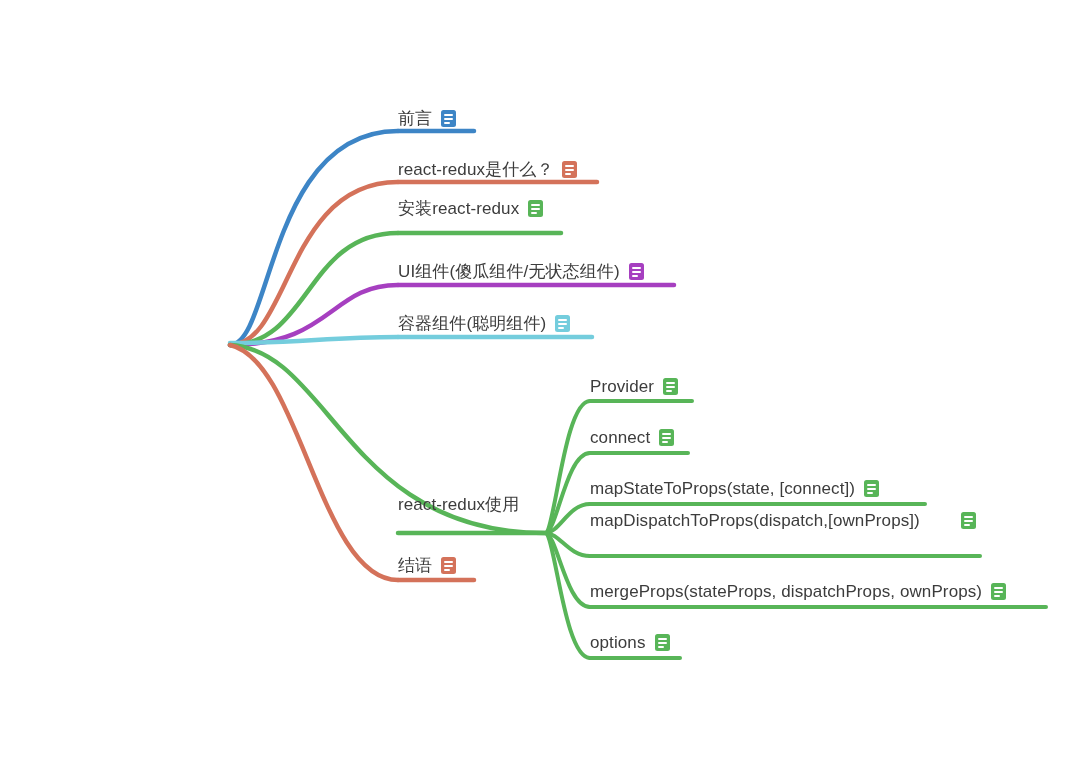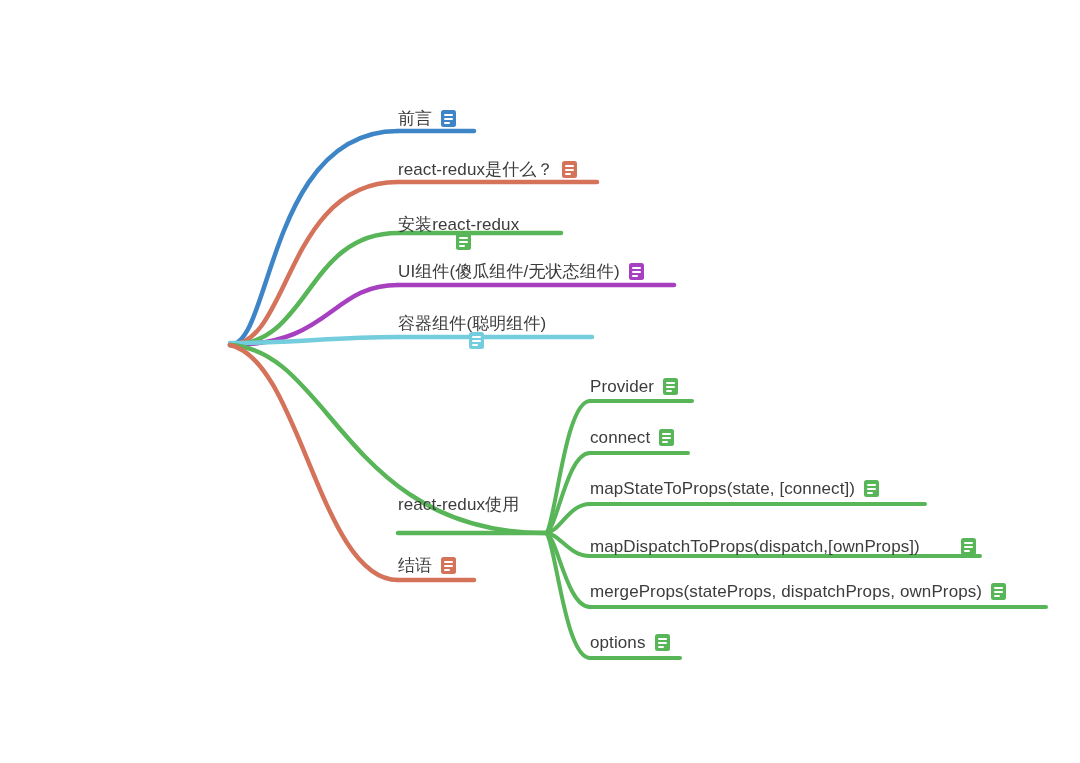--- a/index.html
+++ b/index.html
@@ -124,37 +124,37 @@
         </span>
       </div>
       <div class="node" style="left: 398px; top: 161px;">
         <span class="node-label">react-redux是什么？</span>
         <span class="note-icon" style="background: rgb(212, 114, 90);">
           <i></i>
           <i></i>
           <i></i>
         </span>
       </div>
-      <div class="node" style="left: 398px; top: 216px; flex-direction: column;">
+      <div class="node" style="left: 398px; top: 200px;">
         <span class="node-label">安装react-redux</span>
         <span class="note-icon" style="background: rgb(88, 181, 88);">
           <i></i>
           <i></i>
           <i></i>
         </span>
       </div>
       <div class="node" style="left: 398px; top: 263px;">
         <span class="node-label">UI组件(傻瓜组件/无状态组件)</span>
         <span class="note-icon" style="background: rgb(166, 63, 192);">
           <i></i>
           <i></i>
           <i></i>
         </span>
       </div>
-      <div class="node" style="left: 398px; top: 315px; flex-direction: column;">
+      <div class="node" style="left: 398px; top: 315px;">
         <span class="node-label">容器组件(聪明组件)</span>
         <span class="note-icon" style="background: rgb(116, 205, 221);">
           <i></i>
           <i></i>
           <i></i>
         </span>
       </div>
       <div class="node" style="left: 398px; top: 496px;">
         <span class="node-label">react-redux使用</span>
       </div>
@@ -183,21 +183,21 @@
         </span>
       </div>
       <div class="node" style="left: 590px; top: 480px;">
         <span class="node-label">mapStateToProps(state, [connect])</span>
         <span class="note-icon" style="background: rgb(88, 181, 88);">
           <i></i>
           <i></i>
           <i></i>
         </span>
       </div>
-      <div class="node" style="left: 590px; top: 538px; gap: 32px;">
+      <div class="node" style="left: 590px; top: 512px; gap: 32px;">
         <span class="node-label">mapDispatchToProps(dispatch,[ownProps])</span>
         <span class="note-icon" style="background: rgb(88, 181, 88);">
           <i></i>
           <i></i>
           <i></i>
         </span>
       </div>
       <div class="node" style="left: 590px; top: 583px;">
         <span class="node-label">mergeProps(stateProps, dispatchProps, ownProps)</span>
         <span class="note-icon" style="background: rgb(88, 181, 88);">

